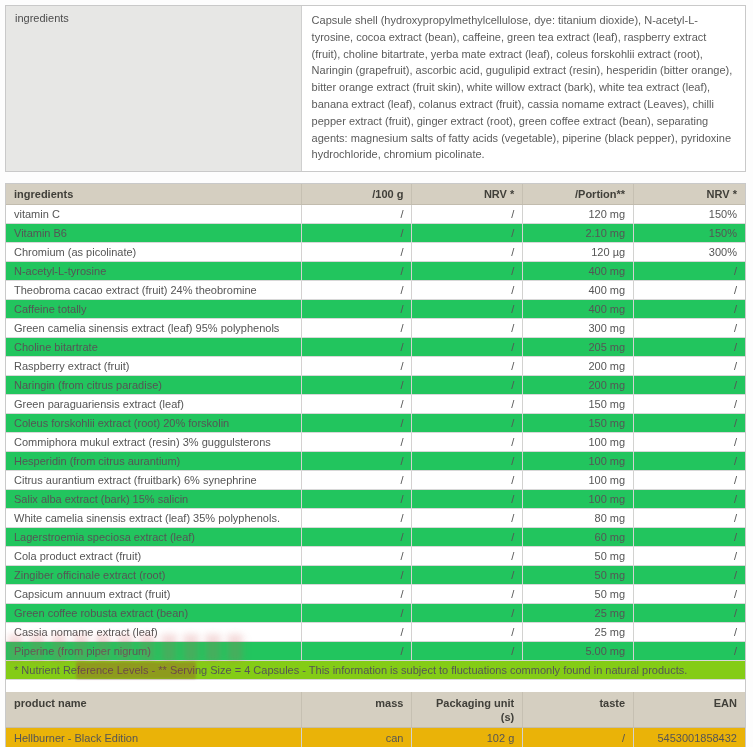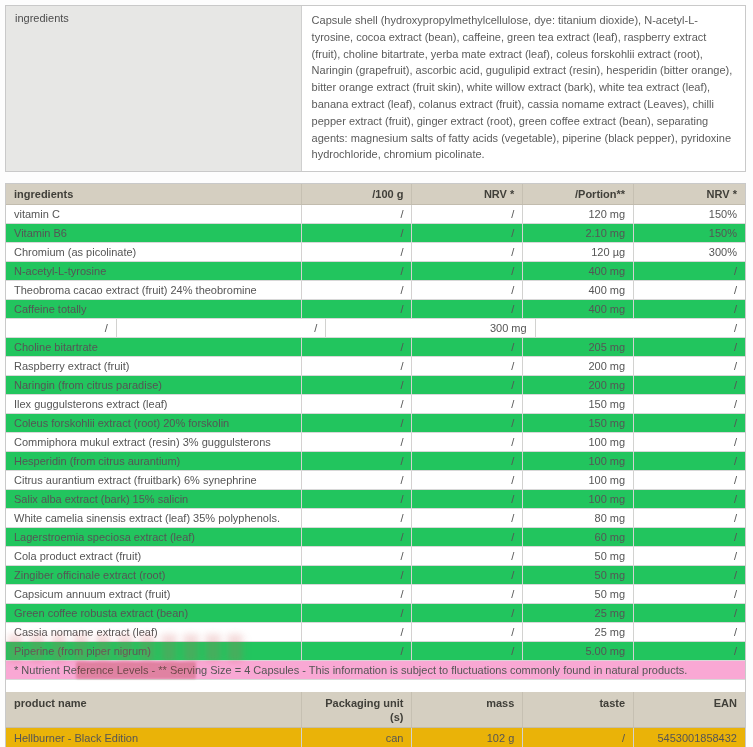--- a/index.html
+++ b/index.html
@@ -23,21 +23,21 @@
   .cell{box-sizing:border-box;padding:3px 8px;border-right:1px solid #d2d2d0;
         white-space:nowrap;overflow:hidden;}
   .cell:last-child{border-right:none;}
   .num{text-align:right;}
 
   .ntable{border:1px solid #c9c9c9;background:#fff;}
   .thead{background:#d5cfc1;font-weight:bold;color:#403f39;border-bottom:1px solid #c2bcae;}
   .thead .cell{padding:4px 8px;border-right-color:#c6c0b2;}
   .trow{background:#fff;border-bottom:1px solid #d8d8d8;color:#555;justify-content:space-between;}
   .trow.alt{background:#22c55e;}
-  .footnote-row{background:#f9a8d4;padding:3px 8px;color:#555;border-bottom:1px solid #d8d8d8;
+  .footnote-row{background:#84cc16;padding:3px 8px;color:#555;border-bottom:1px solid #d8d8d8;
                 white-space:nowrap;overflow:hidden;}
 
   
   .phead{background:#d5cfc1;font-weight:bold;color:#403f39;border-bottom:1px solid #c2bcae;margin-top:12px;}
   .phead .cell{padding:4px 8px 3px 8px;white-space:normal;line-height:14px;min-height:32px;
                border-right-color:#c6c0b2;}
   .prow{background:#eab308;border-bottom:1px solid #d8d8d8;color:#555;}
   .prow .cell{padding:4px 8px;}
   .pfooter{background:#e6e6e4;font-weight:bold;color:#4a4a4a;padding:4px 8px;}
 
@@ -108,20 +108,21 @@
           <div class="cell c4 num">/</div>
         </div>
         <div class="grid-row trow alt">
           <div class="cell c0">Caffeine totally</div>
           <div class="cell c1 num">/</div>
           <div class="cell c2 num">/</div>
           <div class="cell c3 num">400 mg</div>
           <div class="cell c4 num">/</div>
         </div>
         <div class="grid-row trow">
+          <div class="cell c0">Green camelia sinensis extract (leaf) 95% polyphenols</div>
           <div class="cell c1 num">/</div>
           <div class="cell c2 num">/</div>
           <div class="cell c3 num">300 mg</div>
           <div class="cell c4 num">/</div>
         </div>
         <div class="grid-row trow alt">
           <div class="cell c0">Choline bitartrate</div>
           <div class="cell c1 num">/</div>
           <div class="cell c2 num">/</div>
           <div class="cell c3 num">205 mg</div>
@@ -135,21 +136,21 @@
           <div class="cell c4 num">/</div>
         </div>
         <div class="grid-row trow alt">
           <div class="cell c0">Naringin (from citrus paradise)</div>
           <div class="cell c1 num">/</div>
           <div class="cell c2 num">/</div>
           <div class="cell c3 num">200 mg</div>
           <div class="cell c4 num">/</div>
         </div>
         <div class="grid-row trow">
-          <div class="cell c0">Ilex guggulsterons extract (leaf)</div>
+          <div class="cell c0">Green paraguariensis extract (leaf)</div>
           <div class="cell c1 num">/</div>
           <div class="cell c2 num">/</div>
           <div class="cell c3 num">150 mg</div>
           <div class="cell c4 num">/</div>
         </div>
         <div class="grid-row trow alt">
           <div class="cell c0">Coleus forskohlii extract (root) 20% forskolin</div>
           <div class="cell c1 num">/</div>
           <div class="cell c2 num">/</div>
           <div class="cell c3 num">150 mg</div>
@@ -237,22 +238,22 @@
           <div class="cell c1 num">/</div>
           <div class="cell c2 num">/</div>
           <div class="cell c3 num">5.00 mg</div>
           <div class="cell c4 num">/</div>
         </div>
       </div>
     <div class="footnote-row">* Nutrient Reference Levels - ** Serving Size = 4 Capsules - This information is subject to fluctuations commonly found in natural products.</div>
 
     <div class="grid-row phead">
       <div class="cell c0">product name</div>
+      <div class="cell c2 num">mass</div>
       <div class="cell c1 num">Packaging unit (s)</div>
-      <div class="cell c2 num">mass</div>
       <div class="cell c3 num">taste</div>
       <div class="cell c4 num">EAN</div>
     </div>
     <div class="grid-row prow">
       <div class="cell c0">Hellburner - Black Edition</div>
       <div class="cell c1 num">can</div>
       <div class="cell c2 num">102 g</div>
       <div class="cell c3 num">/</div>
       <div class="cell c4 num">5453001858432</div>
     </div>

